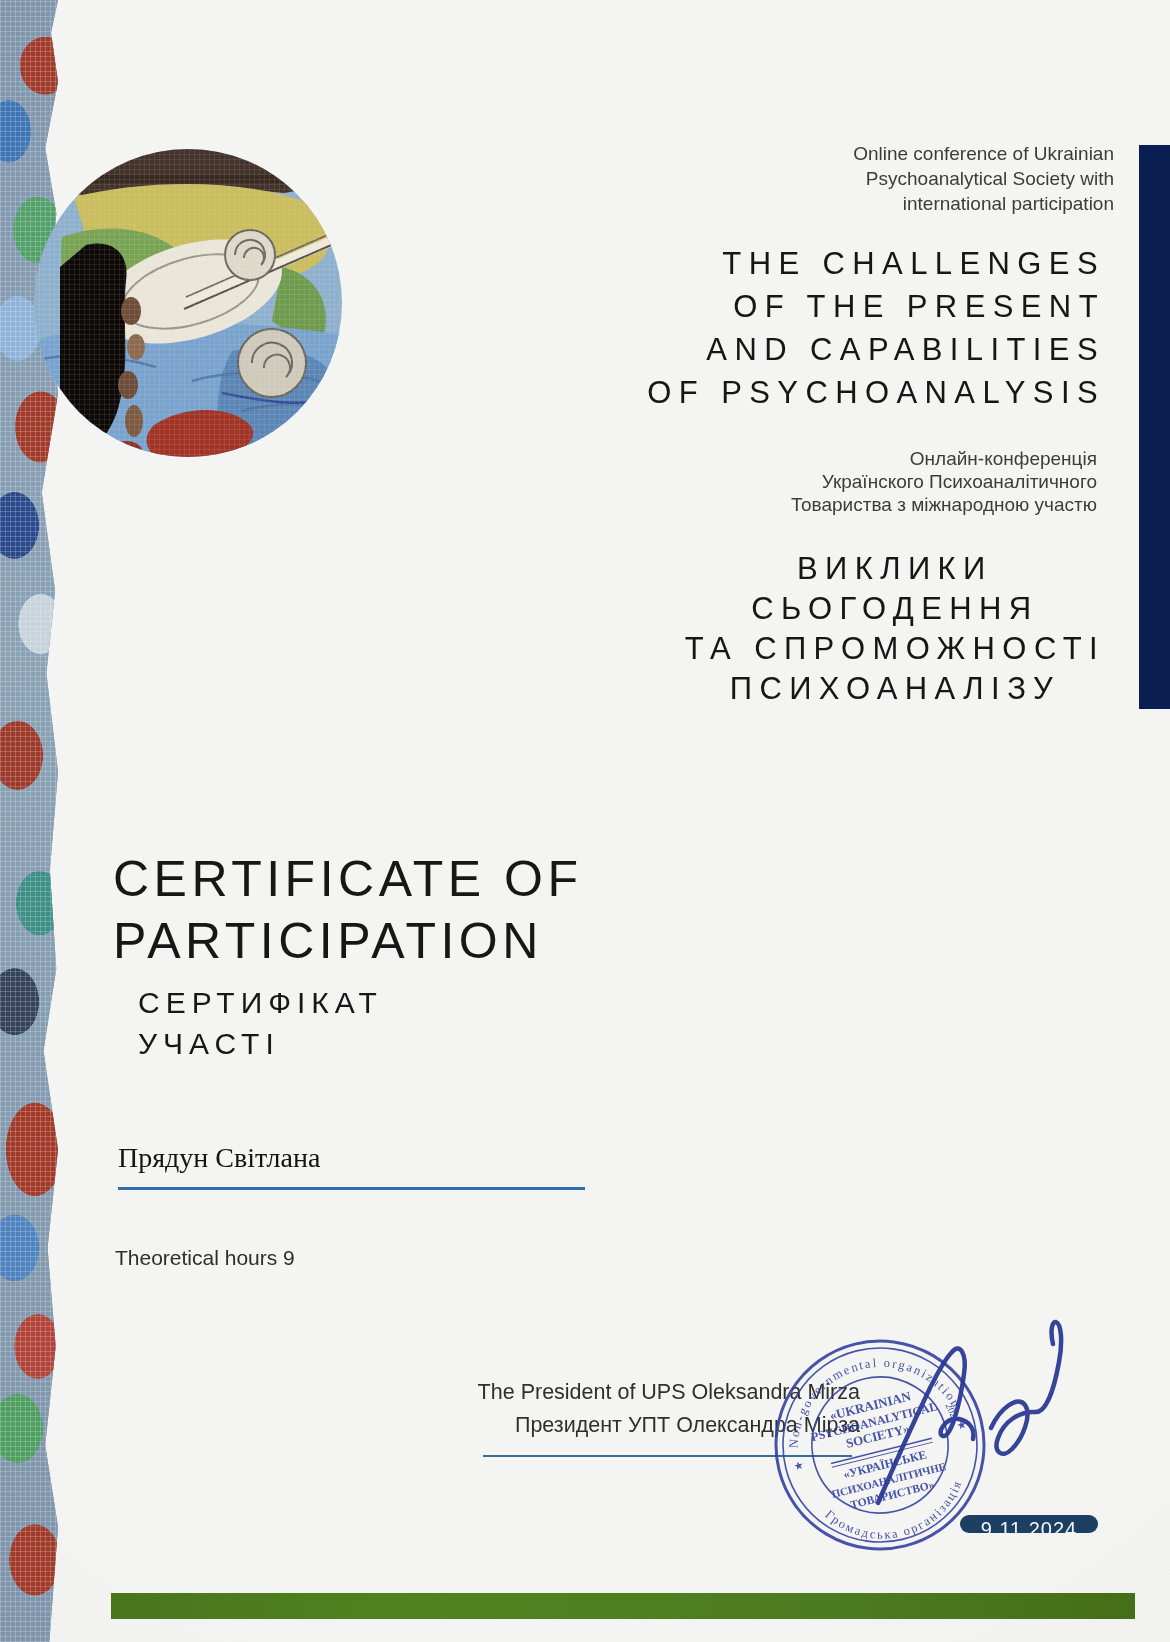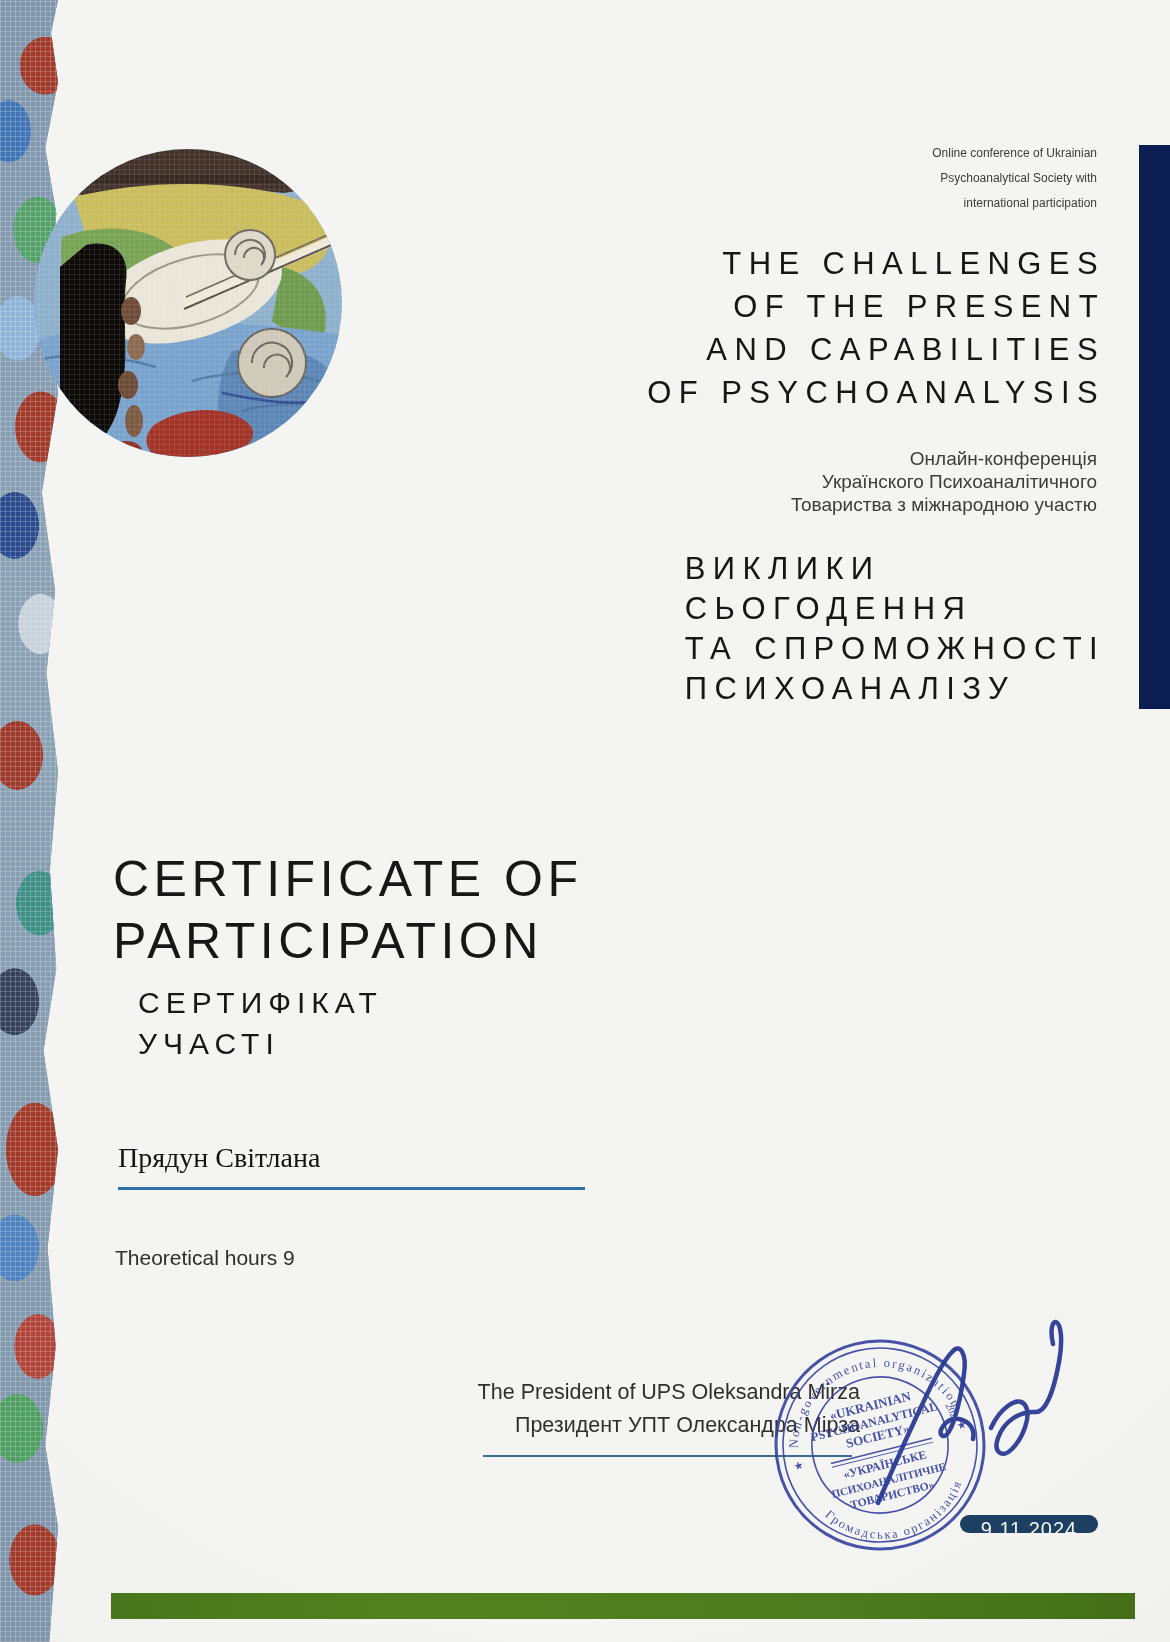--- a/index.html
+++ b/index.html
@@ -36,24 +36,24 @@
   }
   
   .hero-circle{
     position:absolute; left:34px; top:149px; width:308px; height:308px;
     border-radius:50%; overflow:hidden;
   }
   
   .navy-bar{position:absolute; right:0; top:145px; width:31px; height:564px; background:#0a1e52;}
   
   .pre{white-space:pre-line;}
-  .intro-en{position:absolute; right:73px; top:141px; text-align:right; font-size:12px; line-height:25px; color:#3c3c3c;}
+  .intro-en{position:absolute; right:56px; top:141px; text-align:right; font-size:19px; line-height:25px; color:#3c3c3c;}
   .title-en{position:absolute; right:65px; top:242px; text-align:right; font-size:31px; line-height:43px; letter-spacing:7.4px; font-weight:500; color:#161616;}
   .intro-ua{position:absolute; right:73px; top:447px; text-align:right; font-size:19px; line-height:23px; color:#3c3c3c;}
-  .title-ua{position:absolute; right:65px; top:549px; text-align:left; font-size:31px; line-height:40px; letter-spacing:7.4px; font-weight:500; color:#161616;}
+  .title-ua{position:absolute; right:65px; top:549px; text-align:center; font-size:31px; line-height:40px; letter-spacing:7.4px; font-weight:500; color:#161616;}
   
   .cert-title{position:absolute; left:113px; top:828px; font-size:50px; line-height:62px; letter-spacing:4.5px; font-weight:500; color:#171717;margin-top:20px;}
   .cert-title-ua{position:absolute; left:115px; top:982px; font-size:30px; line-height:41px; letter-spacing:6px; font-weight:500; color:#171717;margin-left:23px;}
   
   .name{position:absolute; left:118px; top:1142px; font-family:"Liberation Serif", serif; font-size:28px; color:#141414;}
   .name-underline{position:absolute; left:118px; top:1187px; width:467px; height:2.5px; background:#2f6fa7;}
   .hours{position:absolute; left:115px; top:1246px; font-size:21px; color:#2e2e2e;}
   
   .president{position:absolute; right:310px; top:1376px; text-align:right; font-size:21.5px; line-height:33px; color:#2f2f2f;}
   .sig-underline{position:absolute; left:483px; top:1455px; width:369px; height:2px; background:#3a6d94;}

